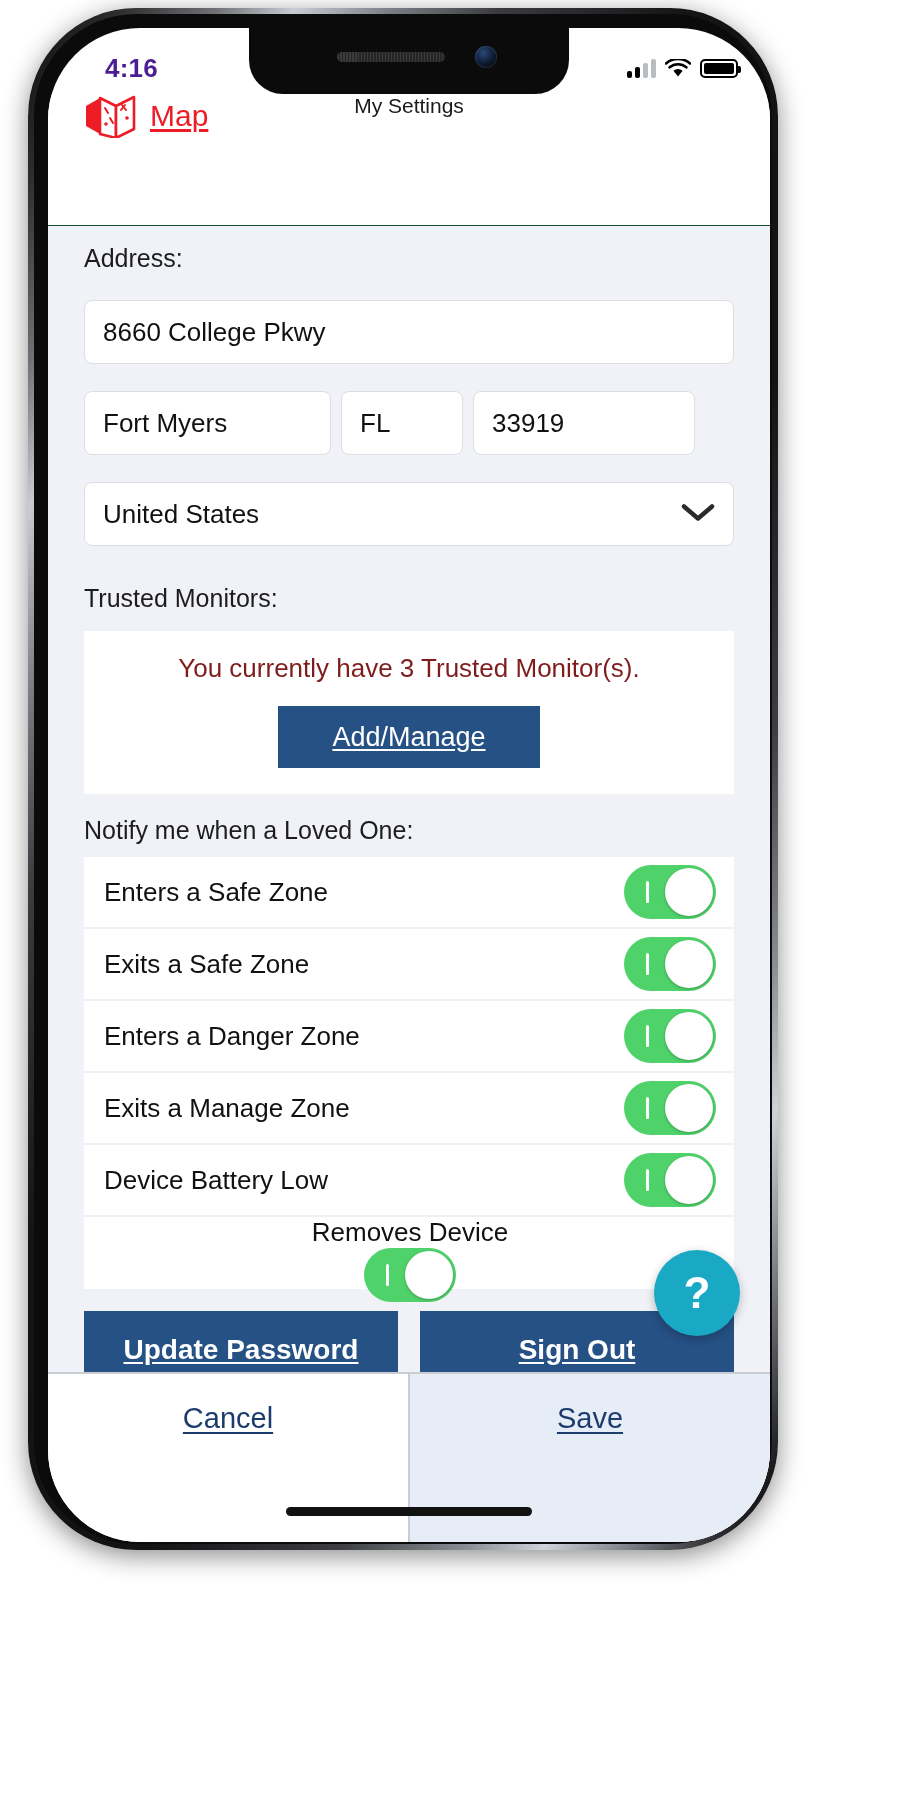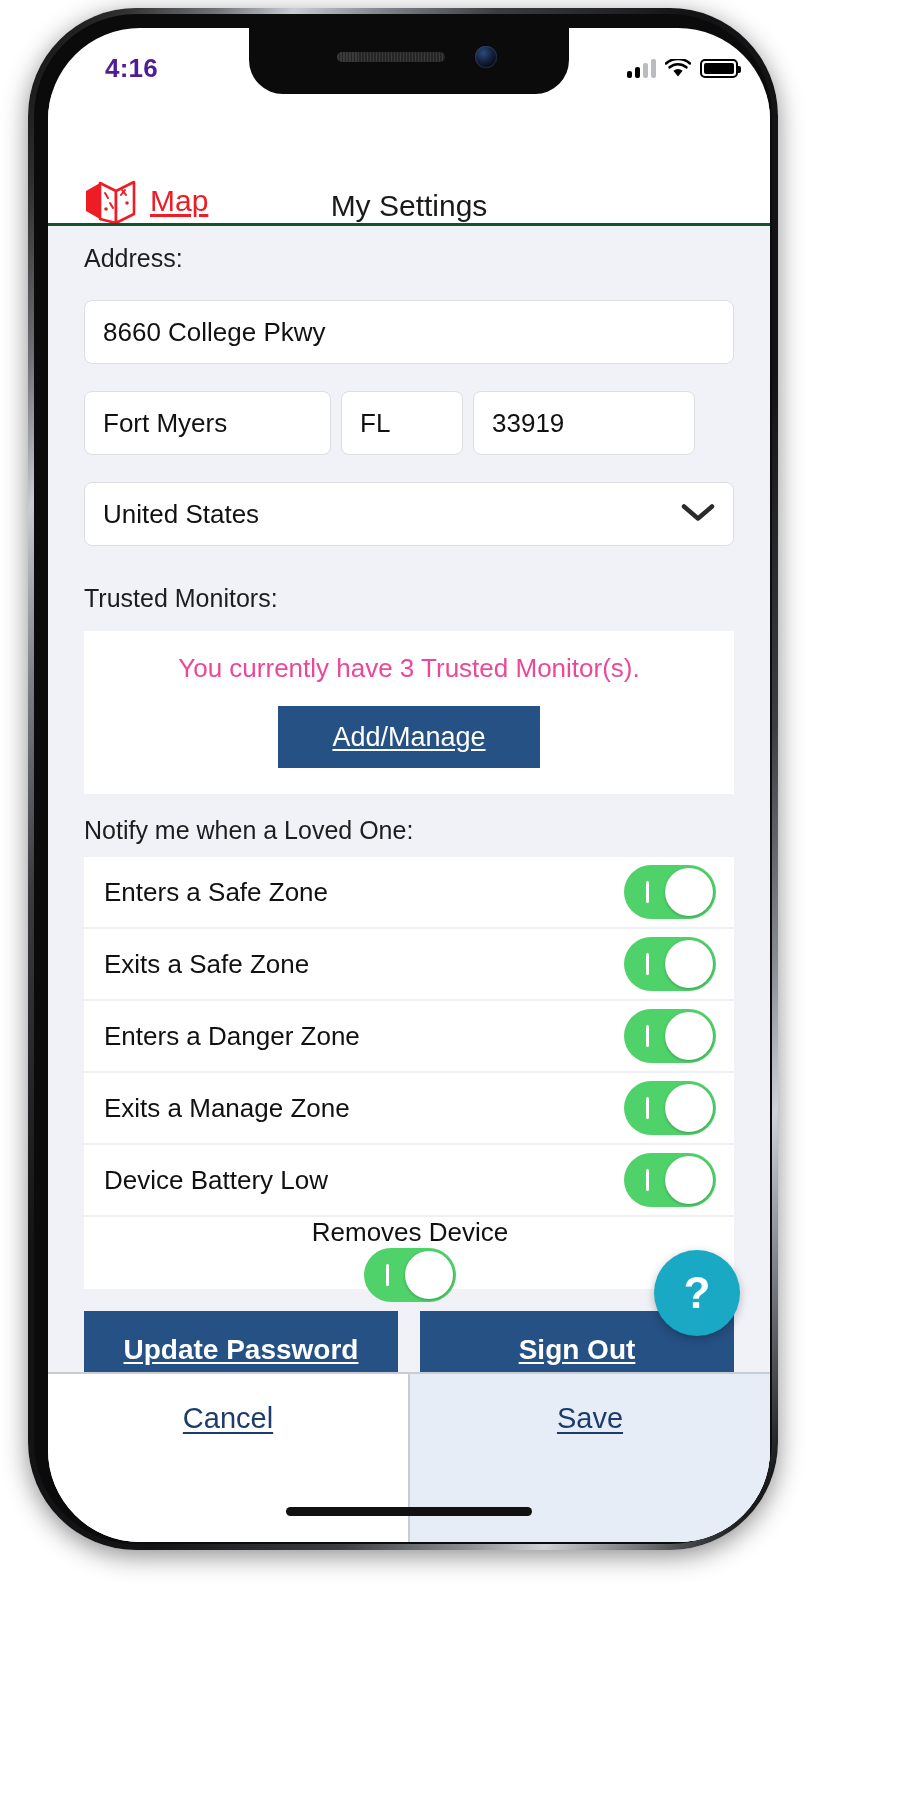--- a/index.html
+++ b/index.html
@@ -129,43 +129,43 @@
   }
   .battery-fill { height: 100%; background: #000; border-radius: 2px; }
 
   
   .appbar {
     position: absolute;
     top: 66px; left: 0; right: 0;
     height: 132px;
     background: #ffffff;
     display: flex;
-    align-items: flex-end;
+    align-items: flex-start;
     z-index: 20;
-    border-bottom: 3px solid #14532d;
+    border-bottom: 1px solid #14532d;
   }
   .back-link {
     display: flex;
     align-items: center;
     gap: 10px;
     margin-left: 36px;
     cursor: pointer;
   }
   .map-icon { width: 56px; height: 44px; display:block; }
   .back-label {
     color: #ee1c25;
     font-size: 30px;
     text-decoration: underline;
     text-underline-offset: 3px;
   }
   .appbar-title {
     position: absolute;
     left: 0; right: 0;
     text-align: center;
-    font-size: 30px;
+    font-size: 21px;
     color: #1a1a1a;
     pointer-events: none;
   }
 
   
   .content {
     position: absolute;
     top: 198px; left: 0; right: 0;
     bottom: 170px;
     background: #f0f2f7;
@@ -222,21 +222,21 @@
 
   
   .tm-card {
     margin: 6px 36px 0 36px;
     background: #ffffff;
     padding: 22px 0 26px 0;
     text-align: center;
   }
   .tm-text {
     font-size: 26px;
-    color: #ec4899;
+    color: #7f1d1d;
     margin-bottom: 22px;
   }
   .btn-primary {
     display: inline-flex;
     align-items: center;
     justify-content: center;
     background: #265185;
     color: #ffffff;
     font-size: 27px;
     text-decoration: underline;

